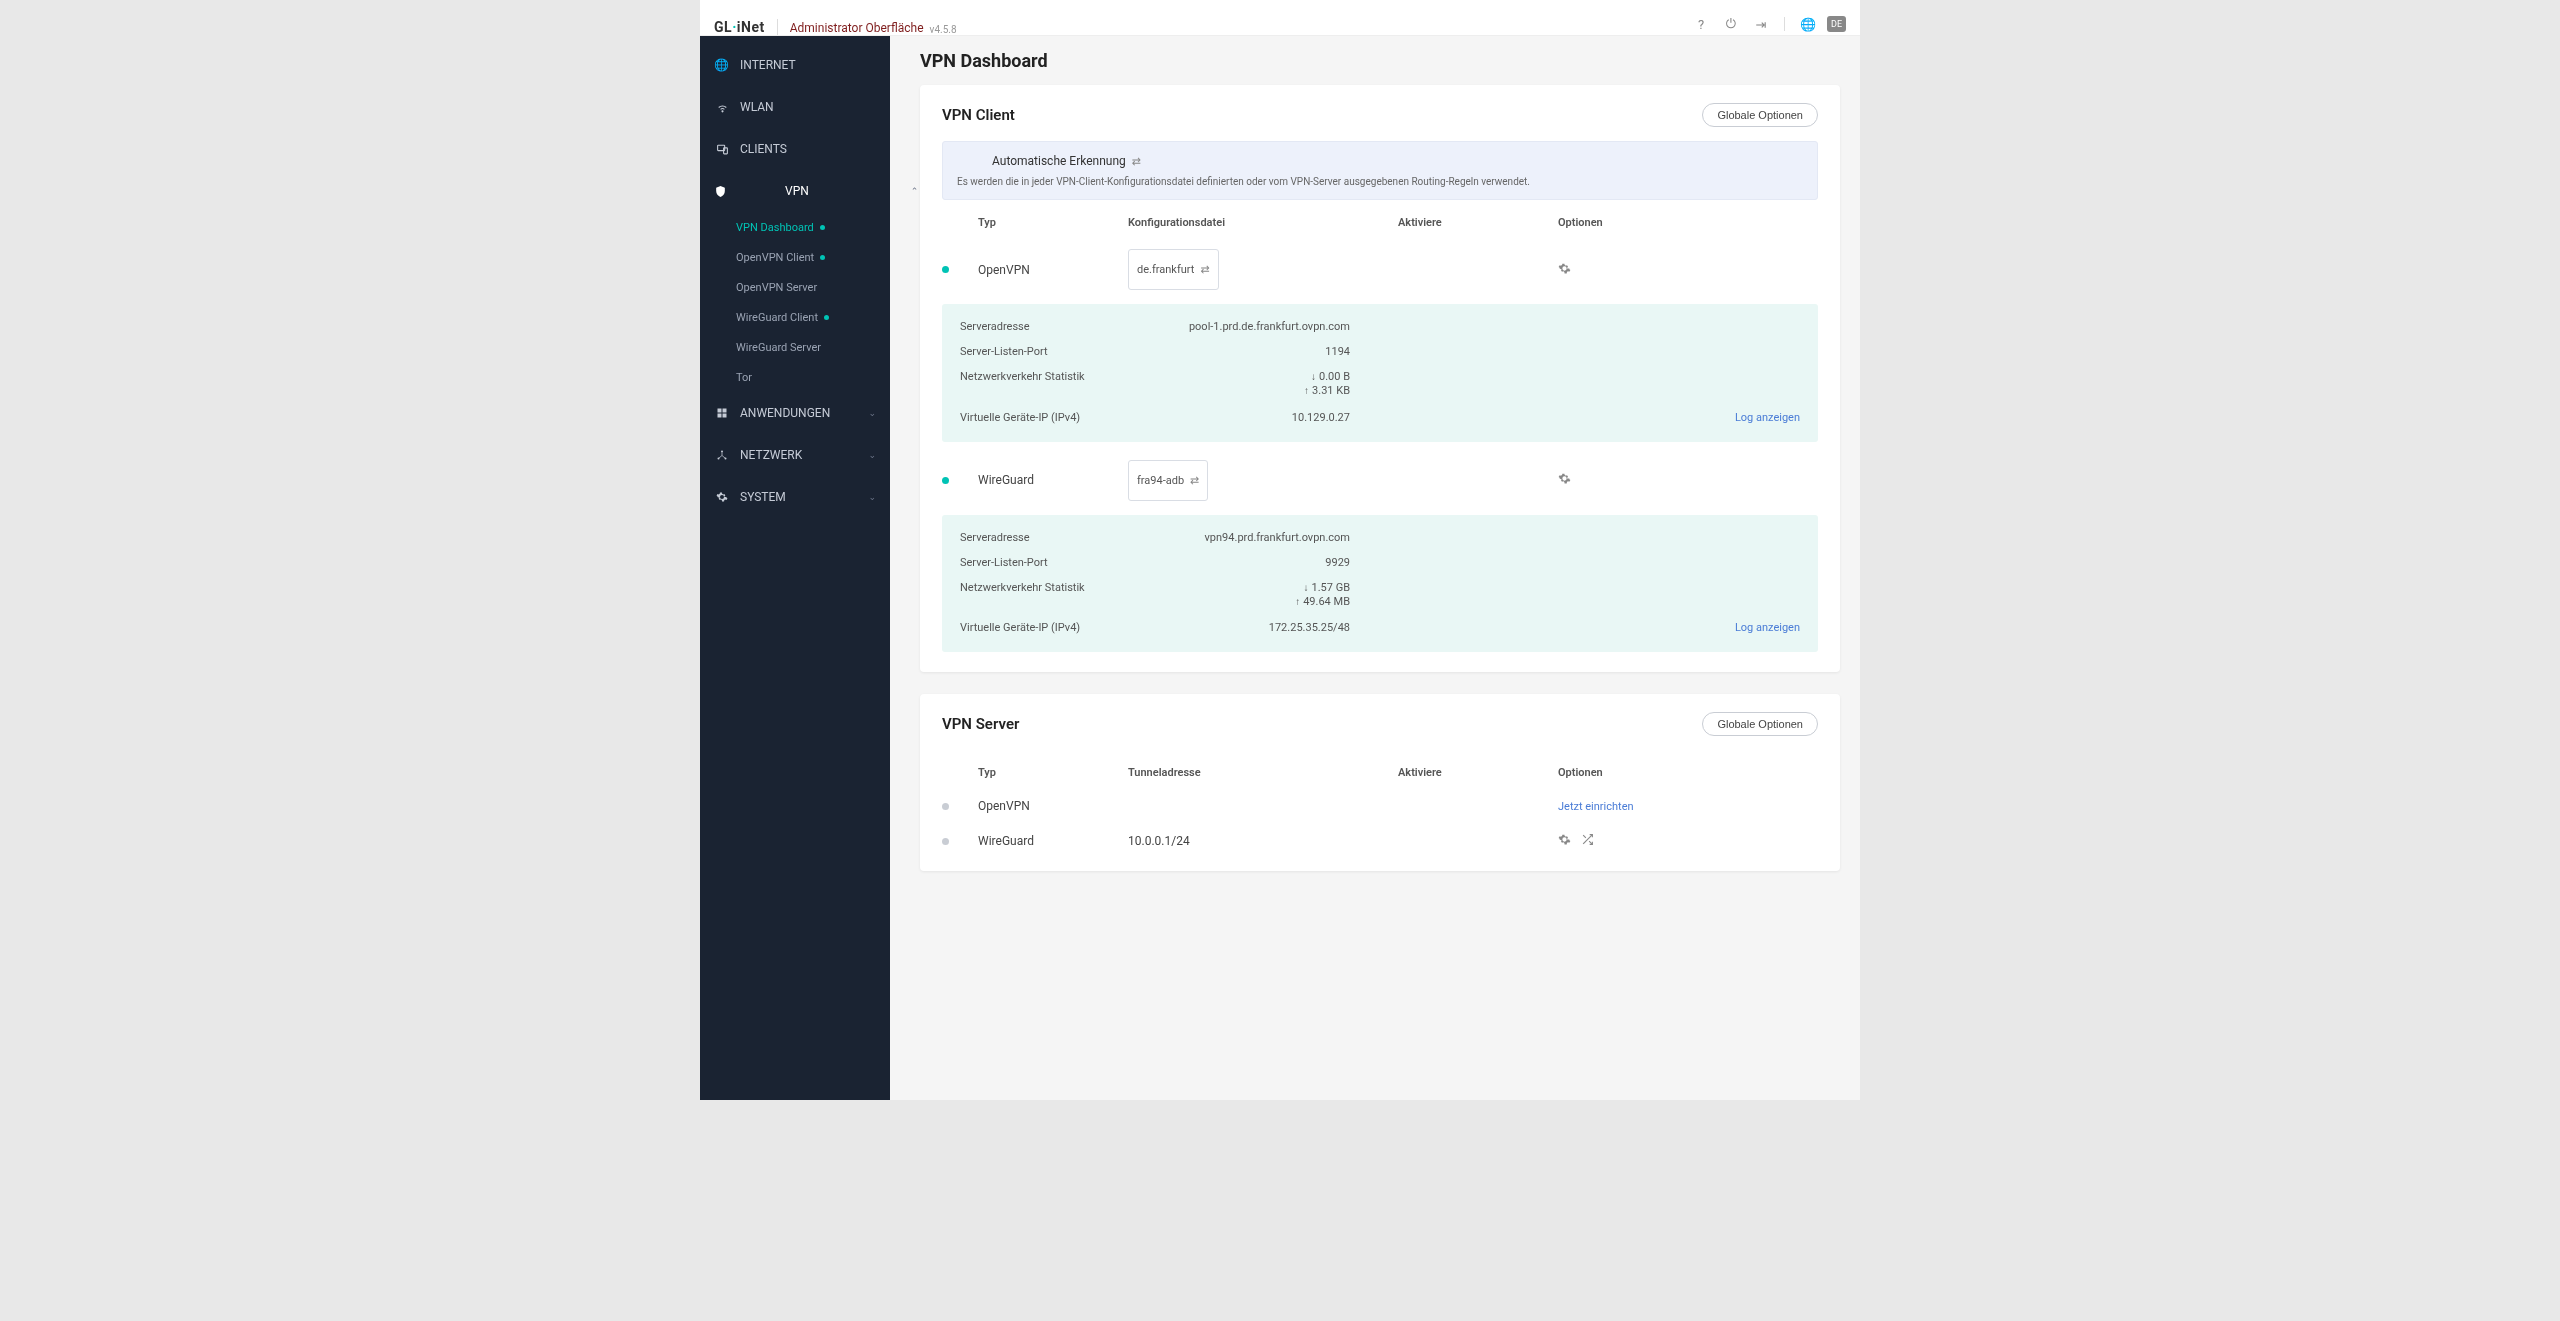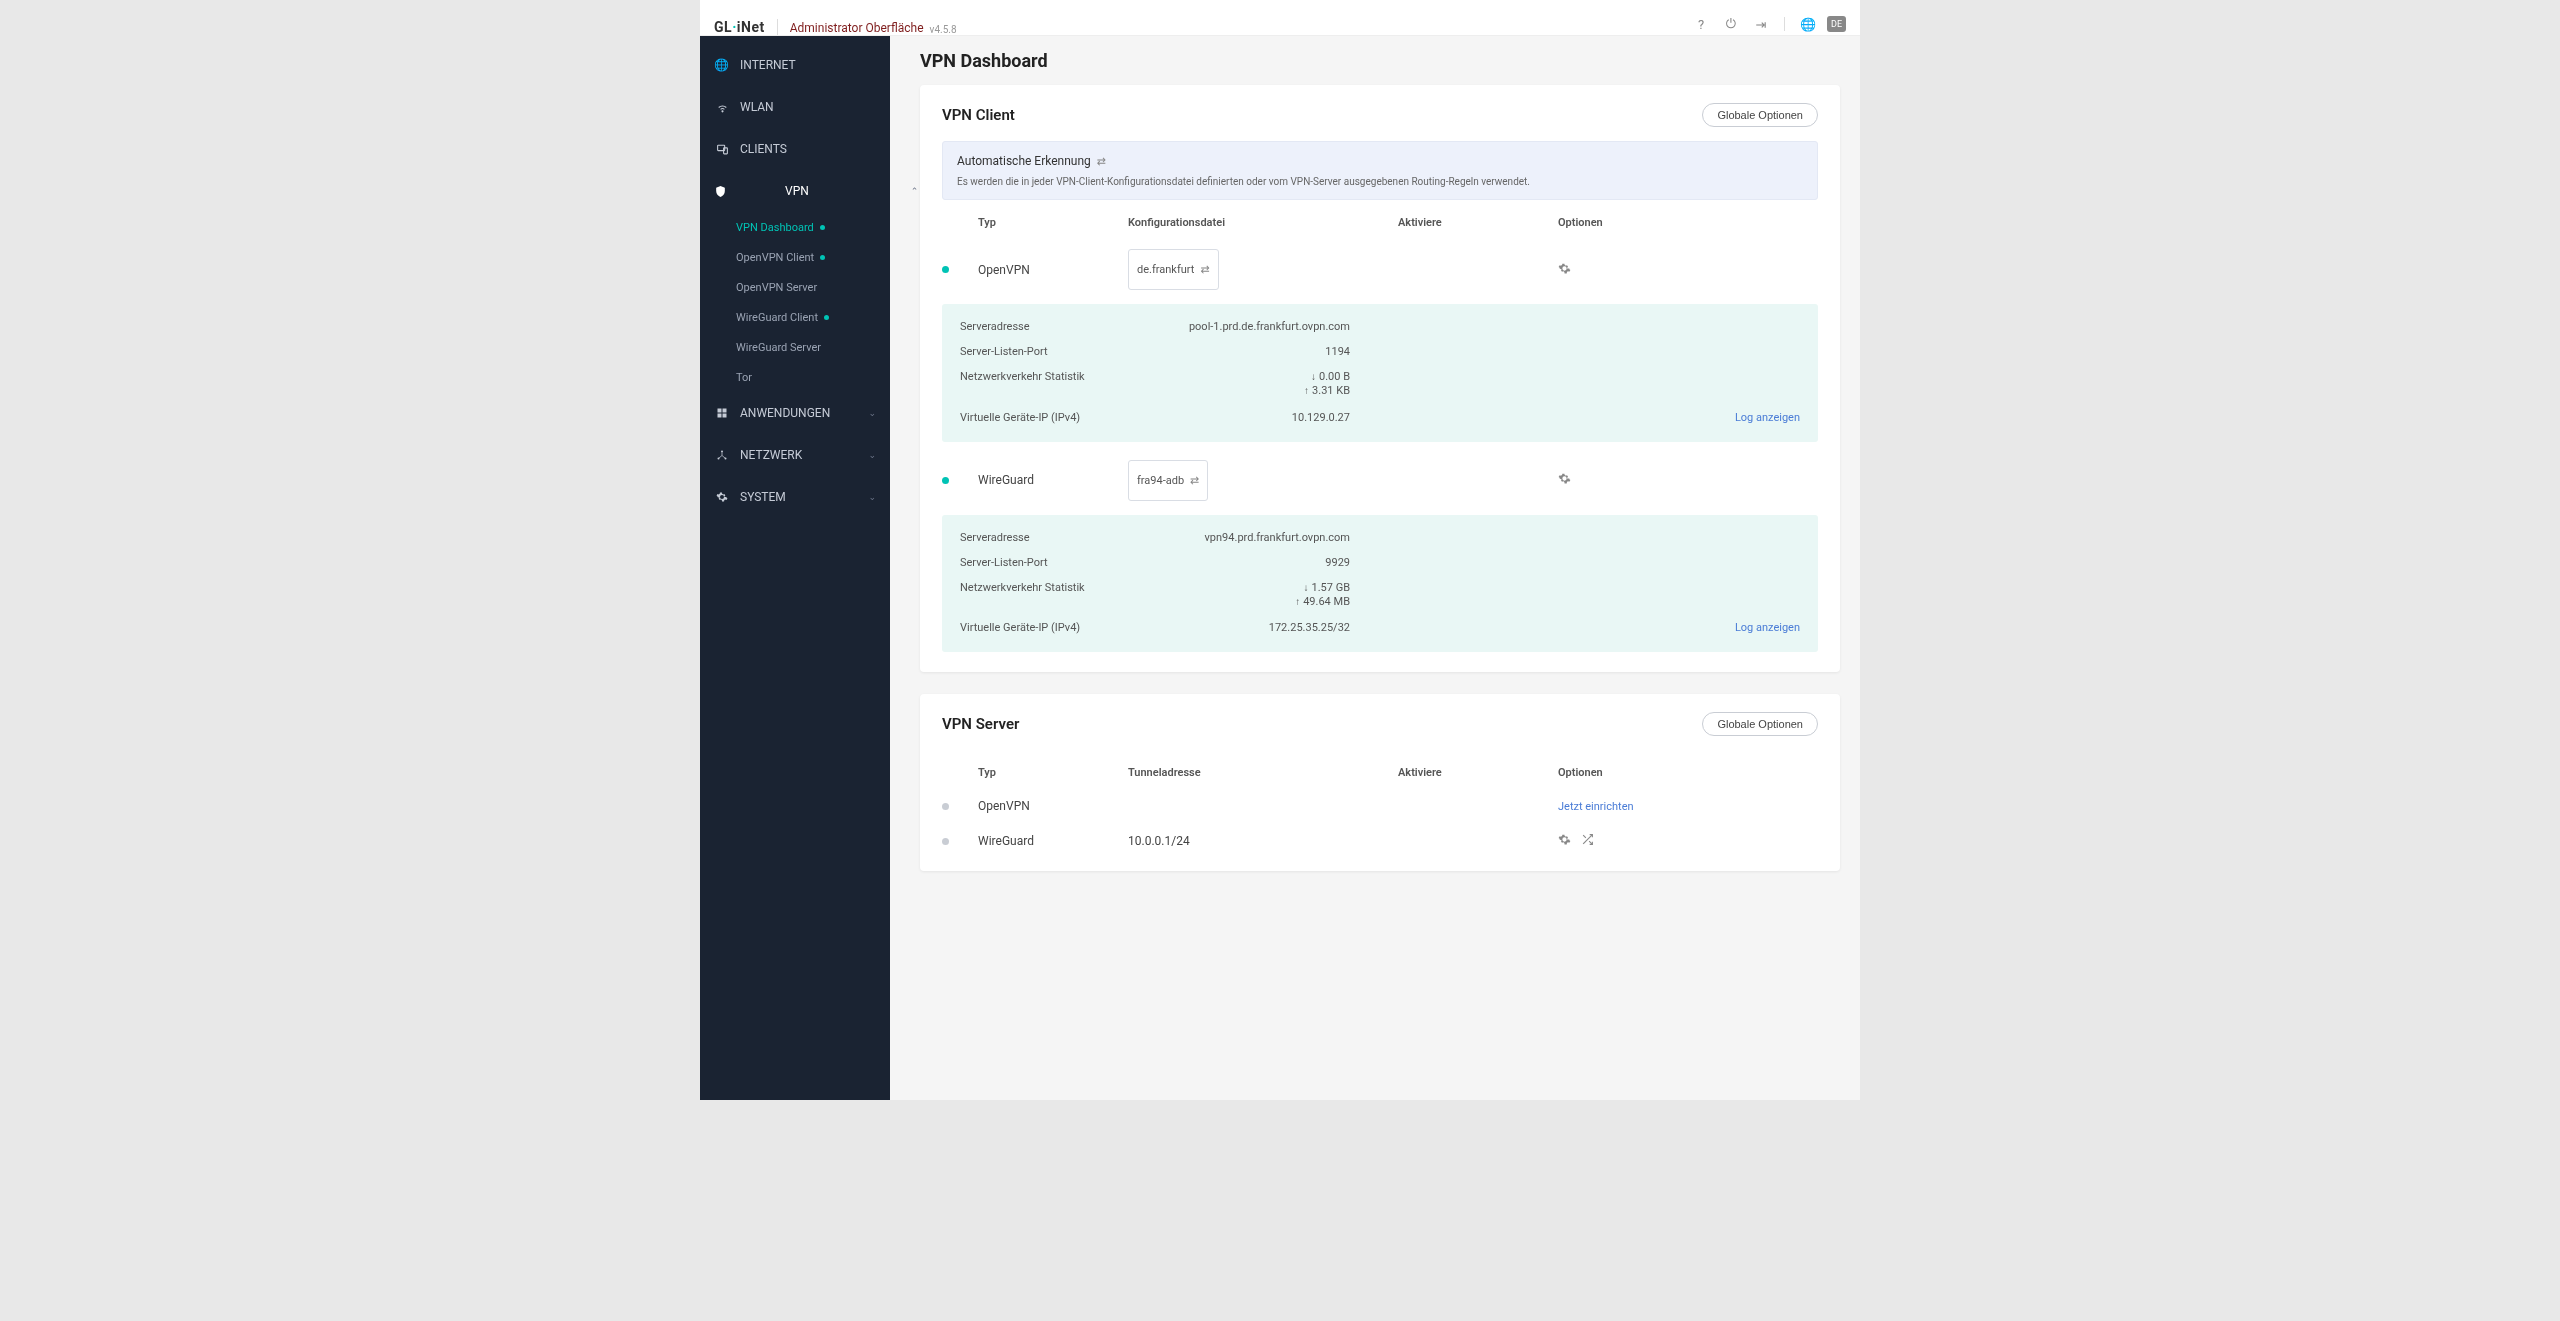--- a/index.html
+++ b/index.html
@@ -70,21 +70,21 @@
   .card-header { display: flex; align-items: center; padding: 0 22px 14px 22px; }
   .card-title { font-size: 15px; font-weight: 600; color: #222; }
   .btn-outline {
     margin-left: auto; border: 1px solid #c9cdd4; background: #fff; border-radius: 14px;
     padding: 5px 14px; font-size: 11px; color: #444; cursor: pointer;
   }
   .notice-box {
     margin: 0 22px 4px 22px; background: #edf1fb; border-radius: 3px;
     padding: 12px 14px; border: 1px solid #e3e8f4;
   }
-  .notice-head { display: flex; align-items: flex-end; font-size: 12px; color: #333; margin-bottom: 8px; }
+  .notice-head { display: flex; align-items: flex-end; font-size: 12px; color: #333; margin-bottom: 8px; margin-left: 35px; }
   .swap-icon { font-size: 11px; color: #888; margin-left: 6px; cursor: pointer; }
   .notice-desc { font-size: 10px; color: #666; }
   .tbl { width: 100%; margin-top: 6px; }
   .tbl-head, .tbl-row {
     display: grid;
     grid-template-columns: 26px 140px 260px 150px 80px;
     column-gap: 10px; align-items: center;
     padding: 10px 22px;
   }
   .tbl-head { font-size: 11px; color: #555; font-weight: 600;}
@@ -353,21 +353,21 @@
             <div class="detail-row">
               <span class="detail-label">Netzwerkverkehr Statistik</span>
               <span class="detail-value traffic-val">
                 <span><span class="arrow">↓</span><span>1.57 GB</span></span>
                 <span><span class="arrow">↑</span><span>49.64 MB</span></span>
               </span>
               <span class="detail-spacer"></span>
             </div>
             <div class="detail-row">
               <span class="detail-label">Virtuelle Geräte-IP (IPv4)</span>
-              <span class="detail-value">172.25.35.25/32</span>
+              <span class="detail-value">172.25.35.25/48</span>
               <span class="detail-spacer"></span>
               <span class="log-link">Log anzeigen</span>
             </div>
           </div>
         </div>
       </div>
 
       <div class="card">
         <div class="card-header">
           <span class="card-title">VPN Server</span>

